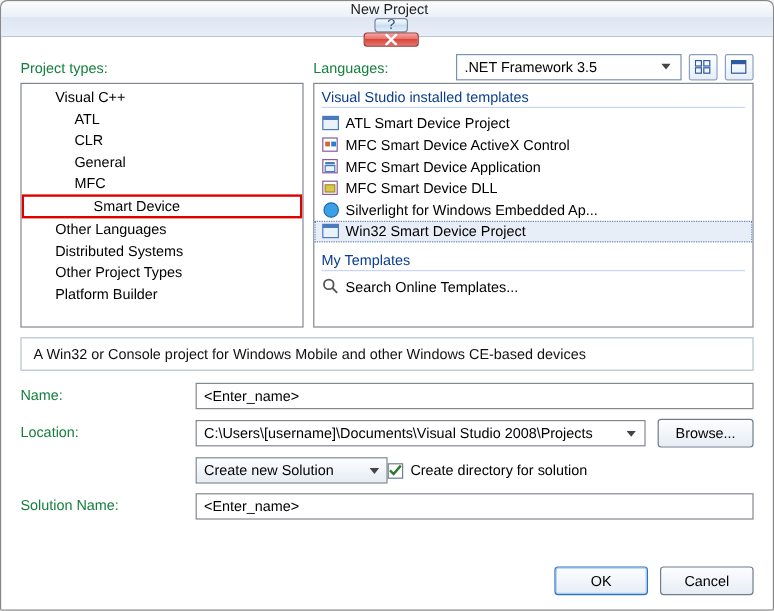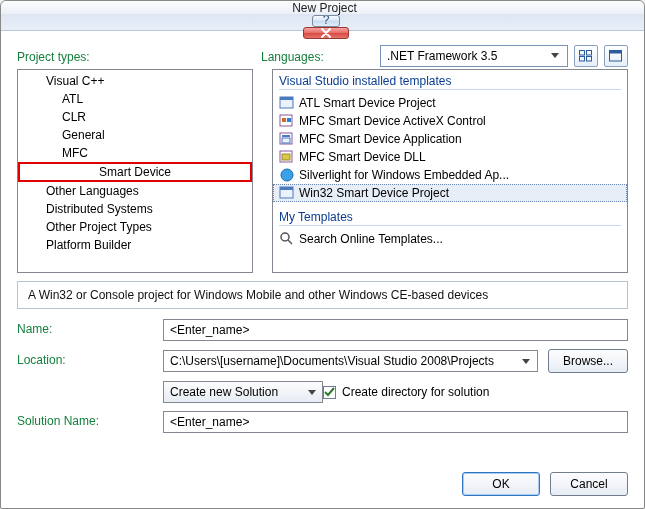--- a/index.html
+++ b/index.html
@@ -13,27 +13,27 @@
   .winbtn svg { display:block; }
   .client { padding: 14px 16px 12px 16px; height: calc(100% - 30px); display:flex; flex-direction:column; }
   .top { display:flex; gap:8px; align-items:flex-end; }
   .col-left { flex: 0 0 236px; }
   .col-right { flex: 1; }
   .label { color: #15803d; margin-bottom: 3px; display: inline-block; }
   .combo { height: 22px; border: 1px solid #7a92b5; background: #fff; display:flex; align-items:center; padding: 0 4px 0 6px; flex:1; }
   .combo .cb-text { flex:1; }
   .combo .cb-btn { width:16px;height:16px;display:flex;align-items:center;justify-content:center; }
   .iconbtn { width:24px;height:22px; border:1px solid #8aa0bf; background:linear-gradient(to bottom,#fff,#e6eef8); display:flex;align-items:center;justify-content:center; border-radius:2px; }
-  .panes { display:flex; gap:19px; margin-top:2px; height: 204px; }
+  .panes { display:flex; gap:8px; margin-top:2px; height: 204px; }
   .tree, .list { border:1px solid #828790; background:#fff; overflow:auto; padding:2px 0; }
   .tree { width:236px; }
   .list { flex:1; }
   .tree-item { padding:1px 6px 1px 28px; line-height:16px; cursor:default; white-space:nowrap; }
   .tree-item.lvl1 { padding-left:44px; }
-  .tree-item.highlight { border:2px solid #e00000; padding-top:0; padding-bottom:0; padding-left:79px; }
+  .tree-item.highlight { border:2px solid #e00000; padding-top:0; padding-bottom:0; padding-left:58px; }
   .group-header { color:#0a3d91; padding:2px 6px 0 6px; font-weight:normal; }
   .group-rule { border:0; border-top:1px solid #c8d7f7; margin:1px 6px 4px 6px; }
   .list-item { display:flex; align-items:center; gap:4px; padding:1px 6px; line-height:16px; cursor:default; white-space:nowrap; }
   .list-item.selected { background:#e8eef8; border:1px dotted #6a88b0; padding:0 5px; }
   .li-icon { width:16px; height:16px; flex:0 0 16px; display:flex;align-items:center;justify-content:center; }
   .desc-panel { margin-top:8px; border:1px solid #b8c2cf; padding:6px 10px; color:#111; }
   .form { margin-top:10px; display:grid; grid-template-columns: 136px 1fr auto; row-gap:8px; column-gap:10px; align-items:center; }
   .txt { height:22px; border:1px solid #828790; background:#fff; padding:0 6px; display:flex; align-items:center; color:#000; }
   .dropdown { position:relative; }
   .dropdown .dd-btn { position:absolute; right:2px; top:2px; width:17px; height:17px; display:flex;align-items:center;justify-content:center; }

